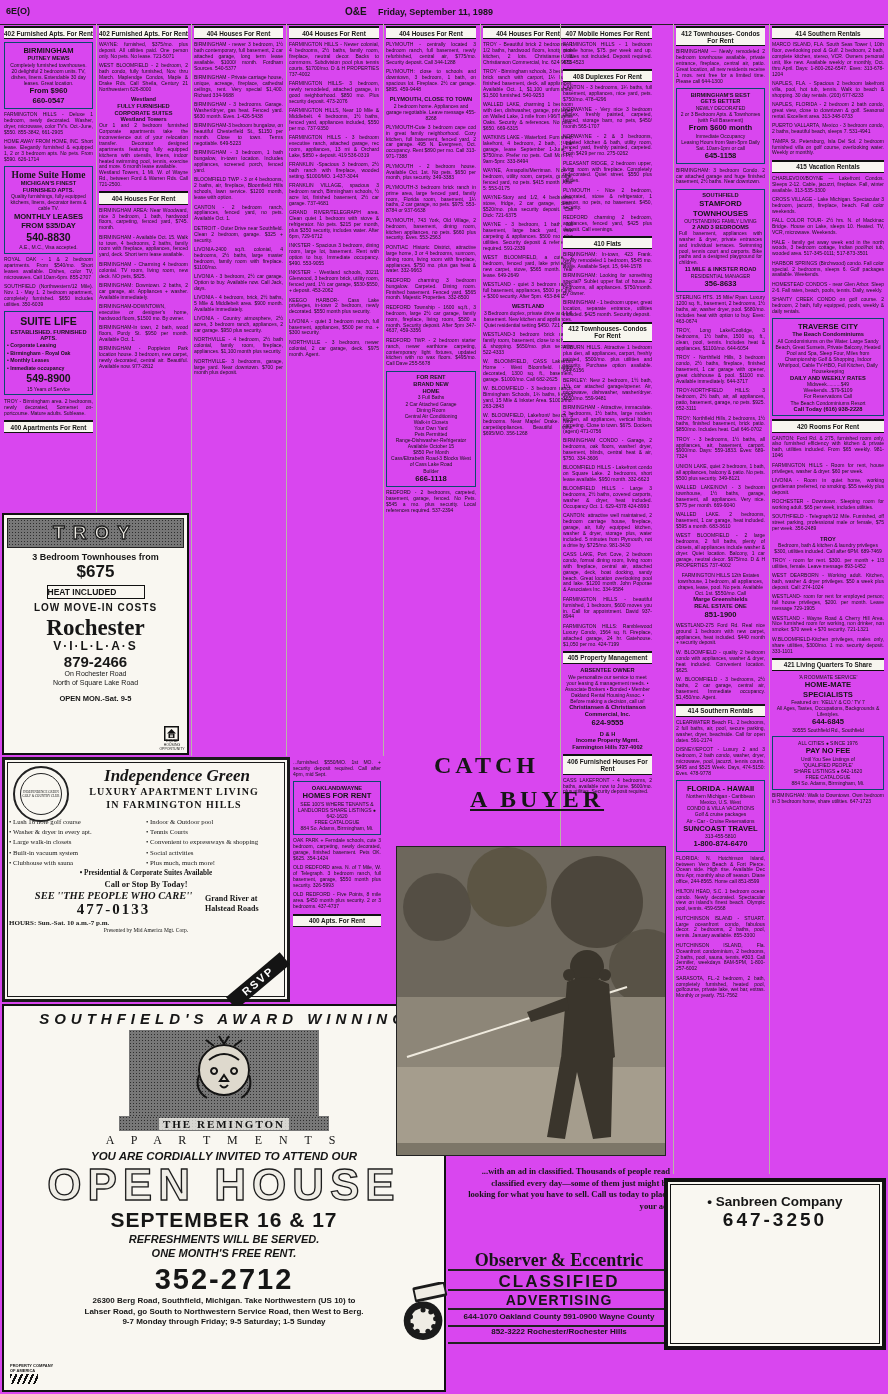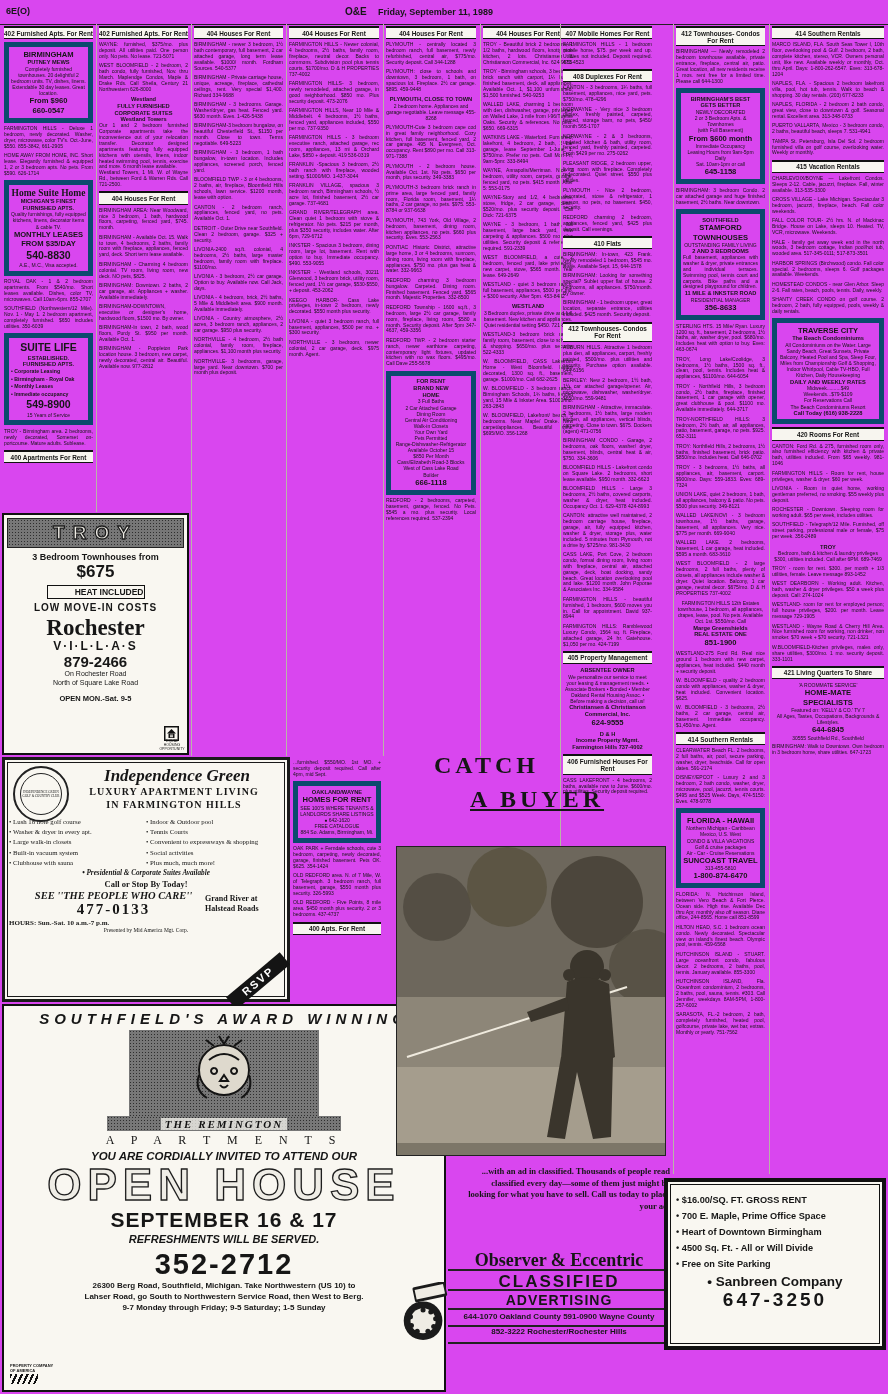--- a/index.html
+++ b/index.html
@@ -9,75 +9,75 @@
   #masthead{position:absolute;top:4px;left:0;width:100%;height:20px;border-bottom:1.5px solid #222;}
   #page-code{position:absolute;left:6px;top:2px;font-weight:bold;font-size:9px;}
   #paper-title{position:absolute;left:345px;top:2px;font-weight:bold;font-size:10px;}
   #paper-date{position:absolute;left:378px;top:3px;font-weight:bold;font-size:9px;}
   
   .col{position:absolute;overflow:hidden;padding:0 2px;box-sizing:border-box;}
   .col + .col{border-left:1px solid #b9b4a8;}
   .header{border-top:2.5px solid #111;border-bottom:1px solid #111;margin:2px 0 3px;padding:1.5px 0;background:#f7f5ef;}
   .header-text{font-weight:bold;font-size:6.4px;text-align:center;line-height:1.12;}
   .listing{margin-bottom:3.5px;}
-  .box{border:5px solid #0c4a6e;padding:2.5px 2px;margin-bottom:3.5px;}
+  .box{border:1px solid #0c4a6e;padding:2.5px 2px;margin-bottom:3.5px;}
   .cbox{margin-bottom:3.5px;text-align:center;}
   .body{font-size:5px;line-height:1.18;text-align:justify;}
   .body-c{font-size:5px;line-height:1.22;text-align:center;}
   .lead{font-size:5.7px;font-weight:bold;text-align:center;line-height:1.18;}
   .big{font-size:7.6px;font-weight:bold;text-align:center;line-height:1.25;}
   .xl{font-size:10.5px;font-weight:bold;text-align:center;line-height:1.3;}
   .script{font-family:"Liberation Serif",serif;font-size:9.5px;text-align:center;font-weight:bold;}
   .bullet{font-size:5.2px;font-weight:bold;text-align:left;line-height:1.45;}
   
   .ad{position:absolute;background:#f9f7f1;box-sizing:border-box;}
   .noise{background-color:#777;
      background-image:radial-gradient(#2e2e2e 22%,transparent 23%),radial-gradient(#cfcbc2 18%,transparent 19%);
      background-size:3px 3px,4px 4px;background-position:0 0,1px 2px;}
   .outline-txt{color:#efede6;-webkit-text-stroke:1.3px #1d1d1d;text-shadow:0 0 1px #333;}
   
   #troy-ad{left:2px;top:513px;width:187px;height:242px;border:2.5px solid #111;padding:3px;}
   #troy-band{height:28px;display:flex;align-items:center;justify-content:center;border:1px solid #222;}
   #troy-band .t{font-size:19px;font-weight:900;letter-spacing:8px;}
   .troy-line1{font-size:9px;font-weight:bold;text-align:center;margin-top:4px;}
   .troy-price{font-size:17px;font-weight:900;text-align:center;}
-  .troy-heat{width:96px;margin:3px auto;border:1.5px solid #111;font-size:8.5px;font-weight:bold;text-align:right;padding:1px 0;}
+  .troy-heat{width:96px;margin:3px auto;border:1.5px solid #111;font-size:8.5px;font-weight:bold;text-align:left;padding:1px 0;}
   .troy-low{font-size:10px;font-weight:900;text-align:center;letter-spacing:1px;}
   .troy-brand{font-family:"Liberation Serif",serif;font-size:23px;font-weight:900;text-align:center;line-height:1;margin-top:3px;}
   .troy-villas{font-size:12px;font-weight:bold;text-align:center;letter-spacing:2px;}
   .troy-phone{font-size:15px;font-weight:900;text-align:center;}
   .troy-addr{font-size:7px;text-align:center;line-height:1.25;}
   .troy-hours{font-size:7.5px;font-weight:bold;text-align:center;margin-top:6px;}
   .eho{position:absolute;right:8px;bottom:12px;width:15px;height:15px;}
   .eho-cap{position:absolute;right:2px;bottom:2px;font-size:3.5px;text-align:center;width:26px;}
   
   #ig-ad{left:2px;top:757px;width:288px;height:245px;border:3px solid #1a1a1a;box-shadow:inset 0 0 0 2px #f9f7f1, inset 0 0 0 3px #1a1a1a;padding:6px 4px 2px;font-family:"Liberation Serif",serif;}
   #ig-seal{position:absolute;left:8px;top:6px;width:52px;height:52px;border:2px solid #222;border-radius:50%;display:flex;align-items:center;justify-content:center;}
   #ig-seal .inner{width:40px;height:40px;border:1px solid #222;border-radius:50%;display:flex;flex-direction:column;align-items:center;justify-content:center;font-size:3.2px;text-align:center;}
   #ig-name{margin-left:62px;font-size:17px;font-style:italic;font-weight:bold;text-align:center;}
   .ig-tag{font-size:10px;font-weight:bold;text-align:center;letter-spacing:1px;margin-left:56px;line-height:1.25;}
   #ig-bullets{display:flex;margin-top:6px;}
   .ig-bcol{width:50%;}
   .ig-b{font-size:6.8px;line-height:1.5;}
-  .ig-center{font-size:7.2px;font-weight:bold;text-align:center;margin-top:1px;font-style:italic;}
+  .ig-center{font-size:7.2px;font-weight:bold;text-align:center;margin-top:1px;}
   .ig-cta{font-size:8.5px;font-weight:bold;text-align:center;margin-top:2px;}
   #ig-see-row{display:flex;align-items:center;margin-top:1px;}
   #ig-see{flex:1;text-align:center;margin-left:13px;}
   .ig-see1{font-size:10.5px;font-weight:bold;font-style:italic;}
   .ig-phone{font-size:15px;font-weight:bold;letter-spacing:2px;}
   #ig-addr{width:78px;font-size:8px;font-weight:bold;line-height:1.3;}
   .ig-hours{font-size:7px;font-weight:bold;margin-top:1px;}
   .ig-presented{font-size:5.5px;text-align:center;}
   #ig-ribbon{position:absolute;right:-6px;bottom:10px;background:#141414;color:#fff;font-family:"Liberation Sans",sans-serif;
      font-size:11px;font-weight:bold;letter-spacing:2px;padding:2px 16px;transform:rotate(-40deg);}
   
   #rem-ad{left:2px;top:1004px;width:444px;height:388px;border:2.5px solid #111;padding:4px 0 0;}
   #rem-head{font-size:15px;font-weight:bold;font-style:italic;letter-spacing:5px;text-align:center;}
   #rem-lion{position:relative;width:190px;height:86px;margin:3px auto 0;}
-  #rem-banner{width:234px;margin:0 auto;height:15px;display:flex;align-items:center;justify-content:center;font-style:italic;}
+  #rem-banner{width:210px;margin:0 auto;height:15px;display:flex;align-items:center;justify-content:center;}
   #rem-banner .t{font-family:"Liberation Serif",serif;font-size:11px;font-weight:900;letter-spacing:2px;color:#111;background:rgba(247,245,239,.75);padding:0 4px;}
   .rem-aptmts{font-family:"Liberation Serif",serif;font-size:12px;letter-spacing:7px;text-align:center;margin-top:2px;}
   .rem-invite{font-size:11.5px;font-weight:bold;font-style:italic;text-align:center;margin-top:2px;}
   .rem-open{font-size:44px;font-weight:900;letter-spacing:6px;text-align:center;line-height:1.05;}
   .rem-date{font-size:21px;font-weight:900;text-align:center;letter-spacing:1px;}
   .rem-line{font-size:11px;font-weight:bold;font-style:italic;text-align:center;line-height:1.3;}
   .rem-phone{font-size:29px;font-weight:900;text-align:center;letter-spacing:2px;margin-top:2px;}
   .rem-addr{font-size:8px;font-weight:bold;text-align:center;line-height:1.35;}
   #pca{position:absolute;left:6px;bottom:6px;width:46px;font-size:4px;font-weight:bold;line-height:1.2;}
   #pca .bars{width:28px;height:10px;background:repeating-linear-gradient(115deg,#111 0 2px,transparent 2px 5px);}
@@ -910,20 +910,30 @@
       <div class="cbox">
 
     <div class="body-c">'A ROOMMATE SERVICE'</div>
         <div class="big">HOME-MATE</div>
         <div class="big">SPECIALISTS</div>
         <div class="body-c">Featured on: 'KELLY &amp; CO.' TV 7</div>
         <div class="body-c">All Ages, Tastes, Occupations, Backgrounds &amp; Lifestyles.</div>
         <div class="big">644-6845</div>
         <div class="body-c">30555 Southfield Rd., Southfield</div>
       </div>
+      <div class="box">
+
+    <div class="body-c">ALL CITIES  ●  SINCE 1976</div>
+        <div class="big">PAY NO FEE</div>
+        <div class="body-c">Until You See Listings of</div>
+        <div class="body-c">'QUALIFIED PEOPLE'</div>
+        <div class="body-c">SHARE LISTINGS ● 642-1620</div>
+        <div class="body-c">FREE CATALOGUE</div>
+        <div class="body-c">884 So. Adams, Birmingham, Mi.</div>
+      </div>
       <div class="listing">
 
     <div class="body">BIRMINGHAM: Walk to Downtown. Own bedroom in 3 bedroom home, share utilities. 647-1723</div>
       </div>
     </div>
 
   <div class="ad" id="troy-ad">
     <div id="troy-band" class="noise">
       <span class="t outline-txt">TROY</span>
     </div>
@@ -1005,20 +1015,21 @@
       </svg>
     </div>
     <div id="rem-banner" class="noise">
       <span class="t">THE REMINGTON</span>
     </div>
     <div class="rem-aptmts">A P A R T M E N T S</div>
     <div class="rem-invite">YOU ARE CORDIALLY INVITED TO ATTEND OUR</div>
     <div class="rem-open outline-txt">OPEN HOUSE</div>
     <div class="rem-date">SEPTEMBER 16 &amp; 17</div>
     <div class="rem-line">REFRESHMENTS WILL BE SERVED.</div>
+    <div class="rem-line">ONE MONTH'S FREE RENT.</div>
     <div class="rem-phone">352-2712</div>
     <div class="rem-addr">26300 Berg Road, Southfield, Michigan. Take Northwestern (US 10) to</div>
     <div class="rem-addr">Lahser Road, go South to Northwestern Service Road, then West to Berg.</div>
     <div class="rem-addr">9-7 Monday through Friday; 9-5 Saturday; 1-5 Sunday</div>
     <div id="pca">
       <div>PROPERTY COMPANY OF AMERICA</div>
       <div class="bars"></div>
     </div>
   </div>
 
@@ -1071,25 +1082,17 @@
         <circle cx="41" cy="38" r="2.6"></circle>
       <circle cx="39" cy="46" r="2.6"></circle>
         <circle cx="33" cy="51" r="2.6"></circle>
         <circle cx="22" cy="51" r="2.6"></circle>
       <circle cx="16" cy="45" r="2.6"></circle>
         <circle cx="15" cy="36" r="2.6"></circle>
     </g>
   </svg>
 
   <div class="ad" id="sanbreen">
-    <div>
-
-    <div class="sb-b">•  $16.00/SQ. FT. GROSS RENT</div>
-        <div class="sb-b">•  700 E. Maple, Prime Office Space</div>
-        <div class="sb-b">•  Heart of Downtown Birmingham</div>
-        <div class="sb-b">•  4500 Sq. Ft. - All or Will Divide</div>
-        <div class="sb-b">•  Free on Site Parking</div>
-      </div>
     <div class="sb-co">•  Sanbreen Company</div>
     <div class="sb-ph">647-3250</div>
   </div>
 
 </div>
 
 </body></html>

